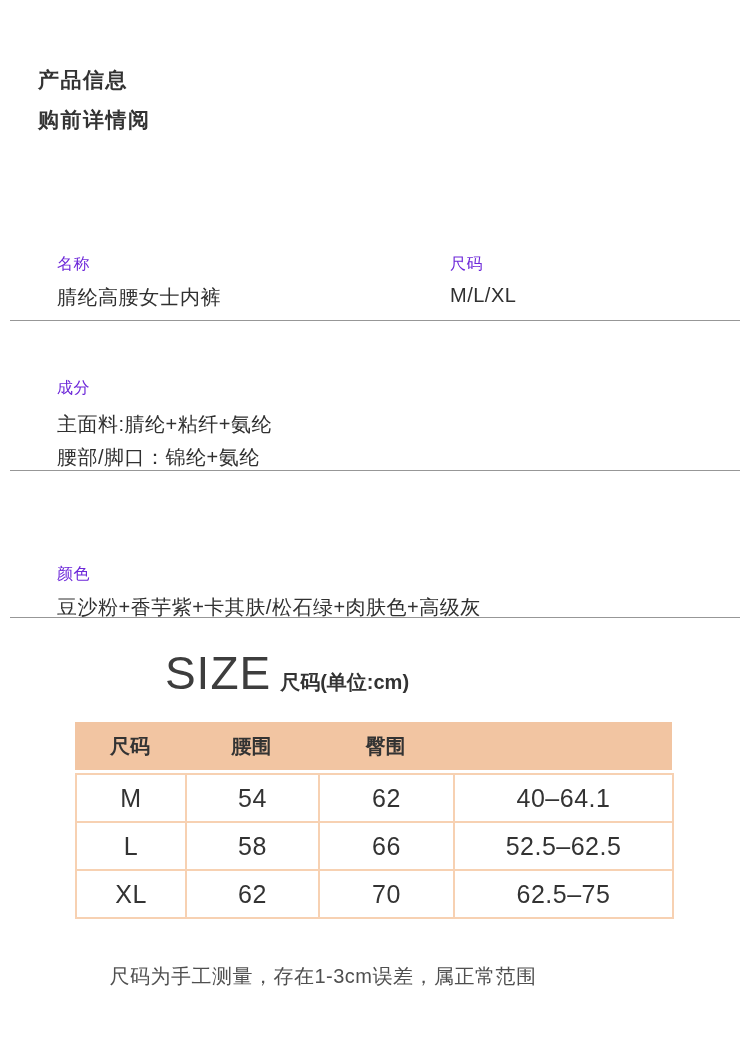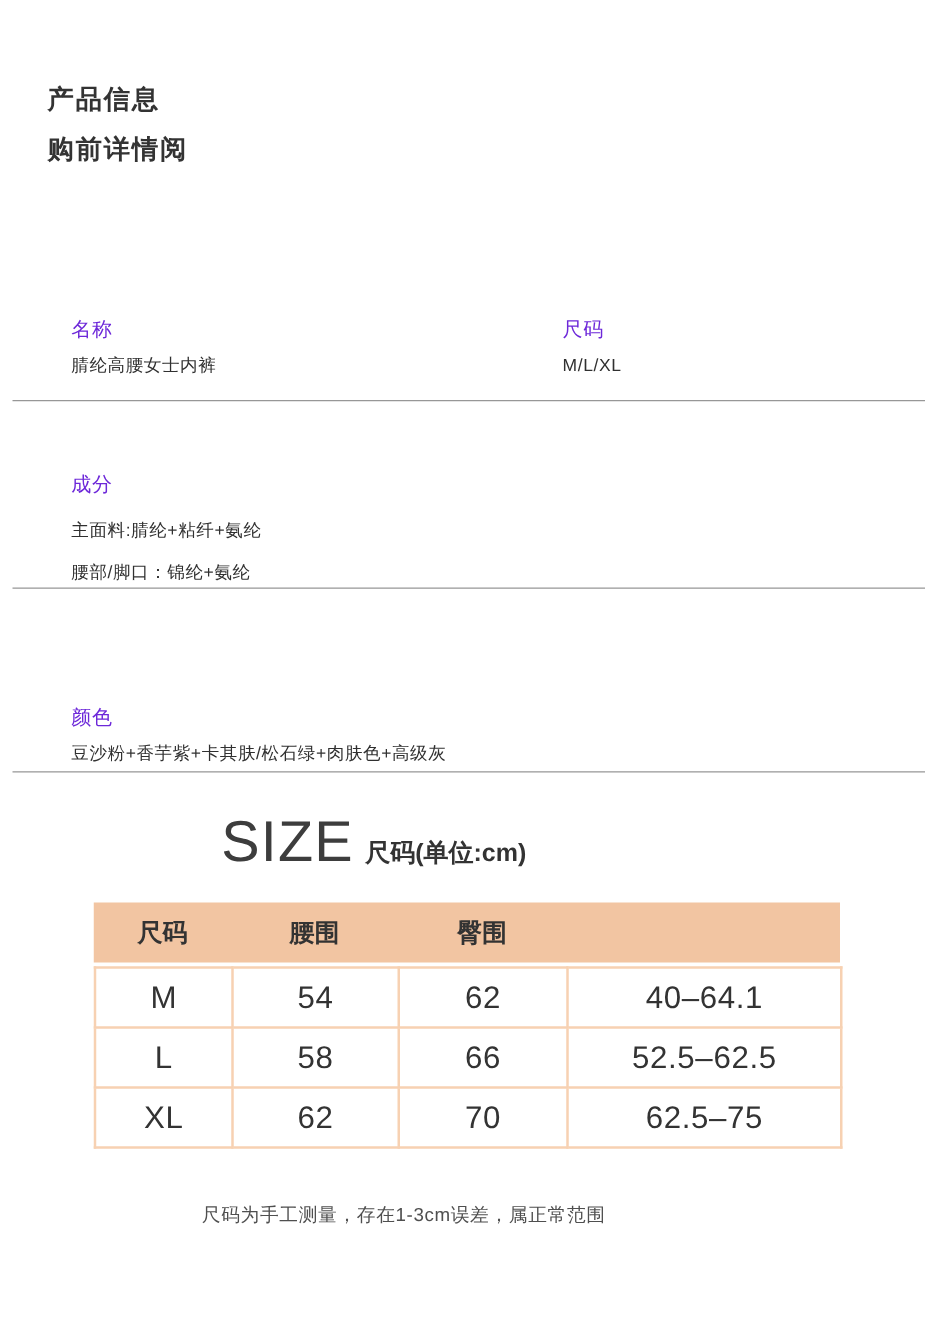--- a/index.html
+++ b/index.html
@@ -16,40 +16,40 @@
   
   .page-title {
     position:absolute; left:38px; top:60px;
     font-size:21px; font-weight:700; color:#333;
     line-height:40px; letter-spacing:1.5px;
   }
 
   
   .info-col { position:absolute; }
   .label { font-size:16px; color:#6d28d9; margin-bottom:9px; letter-spacing:0.5px; }
-  .value { font-size:14px; color:#303030; letter-spacing:0.5px; }
+  .value { font-size:20px; color:#303030; letter-spacing:0.5px; }
   .value.multiline { line-height:33px; }
 
   .sec-name-left  { left:57px;  top:254px; }
   .sec-name-right { left:450px; top:254px; }
   .sec-comp-left  { left:57px;  top:378px; }
   .sec-comp-right { left:450px; top:398px; }
   .sec-color      { left:57px;  top:549px;margin-top:15px; }
 
   .divider {
     position:absolute; left:10px; right:10px; height:1px;
     background:#979797;
   }
   .divider-1 { top:320px; }
   .divider-2 { top:470px; }
   .divider-3 { top:617px; }
 
   
   .size-heading {
-    position:absolute; top:646px; left:12px; width:628px;
+    position:absolute; top:646px; left:0; width:628px;
     text-align:center;
   }
   .size-heading-inner { display:inline-block; position:relative; left:-27px; }
   .size-en {
     font-size:46px; font-weight:300; color:#3d3d3d;
     letter-spacing:1px;
   }
   .size-cn {
     font-size:20px; font-weight:700; color:#333;
     margin-left:9px;
@@ -73,21 +73,21 @@
   .size-table td {
     border:2px solid #f7d1b2;
     height:44px; text-align:center; vertical-align:middle;
     font-size:25px; color:#333; letter-spacing:0.5px;
     background:#ffffff;
   }
 
   
   .size-note {
     position:absolute; top:963px; left:0; width:750px;
-    text-align:center; font-size:15px; color:#4f4f4f;
+    text-align:center; font-size:20px; color:#4f4f4f;
     letter-spacing:0.5px;
   }
   .size-note-inner { display:inline-block; position:relative; left:-52px; }
 </style>
 </head>
 <body>
 
 <div class="page">
 
   <div class="page-title">

